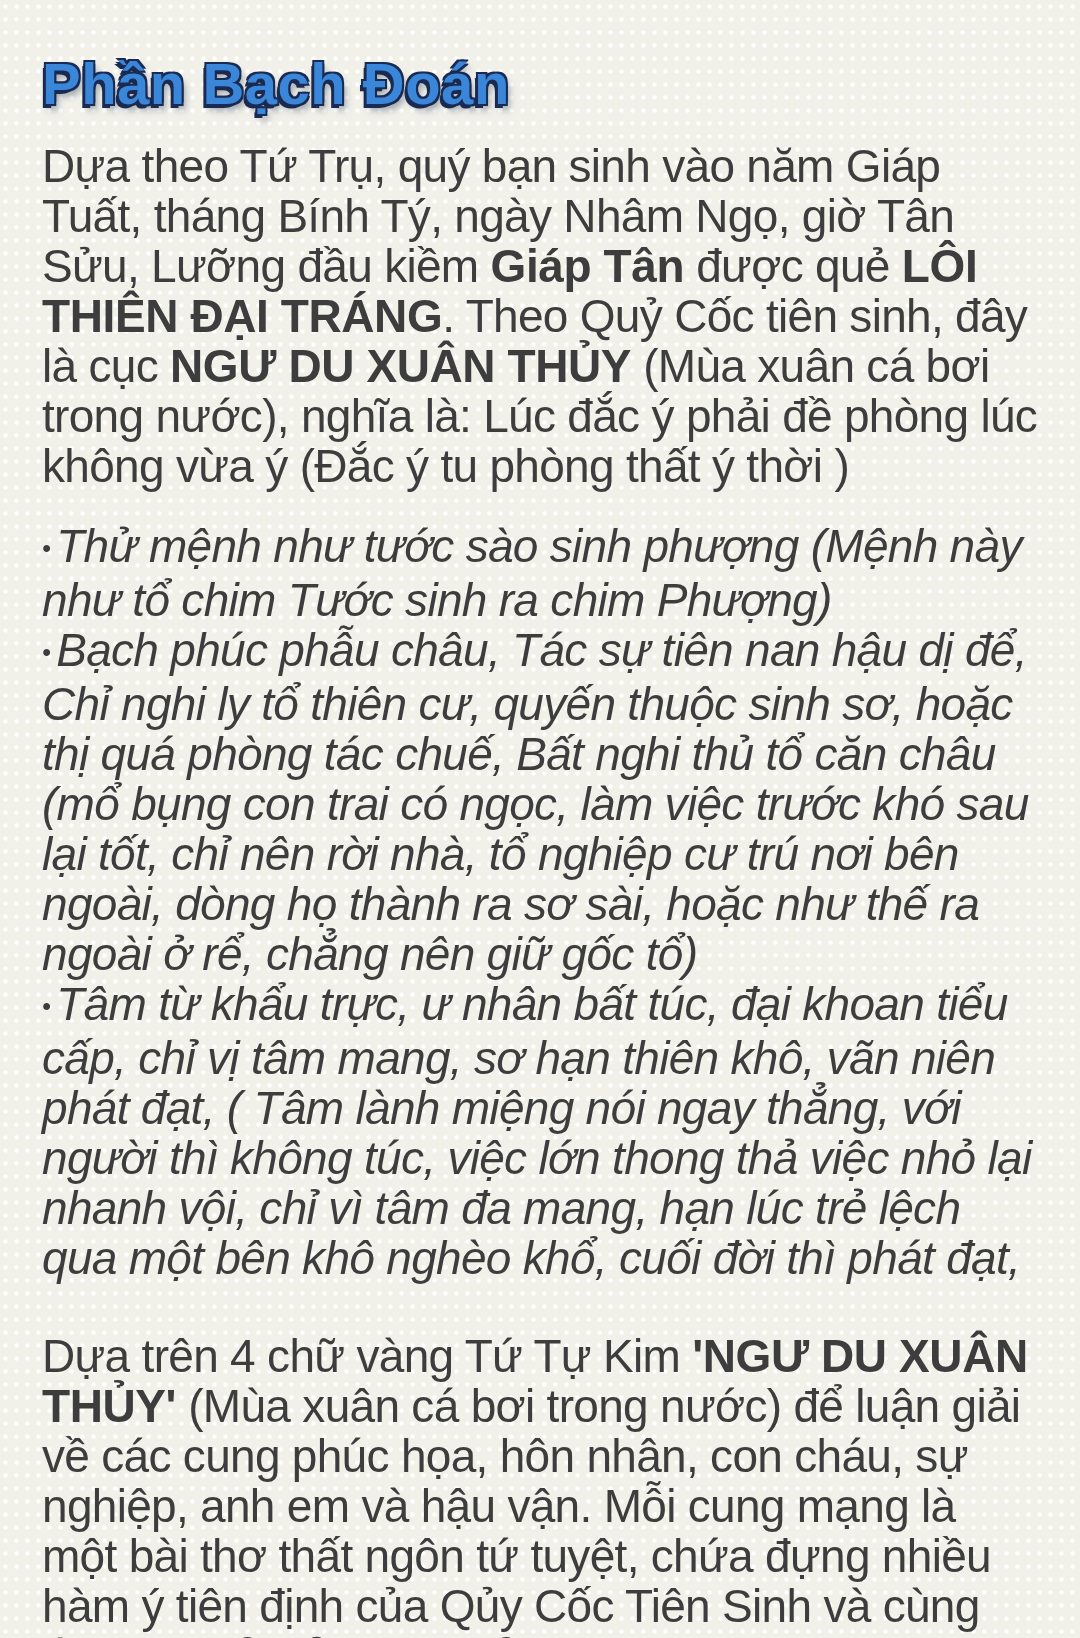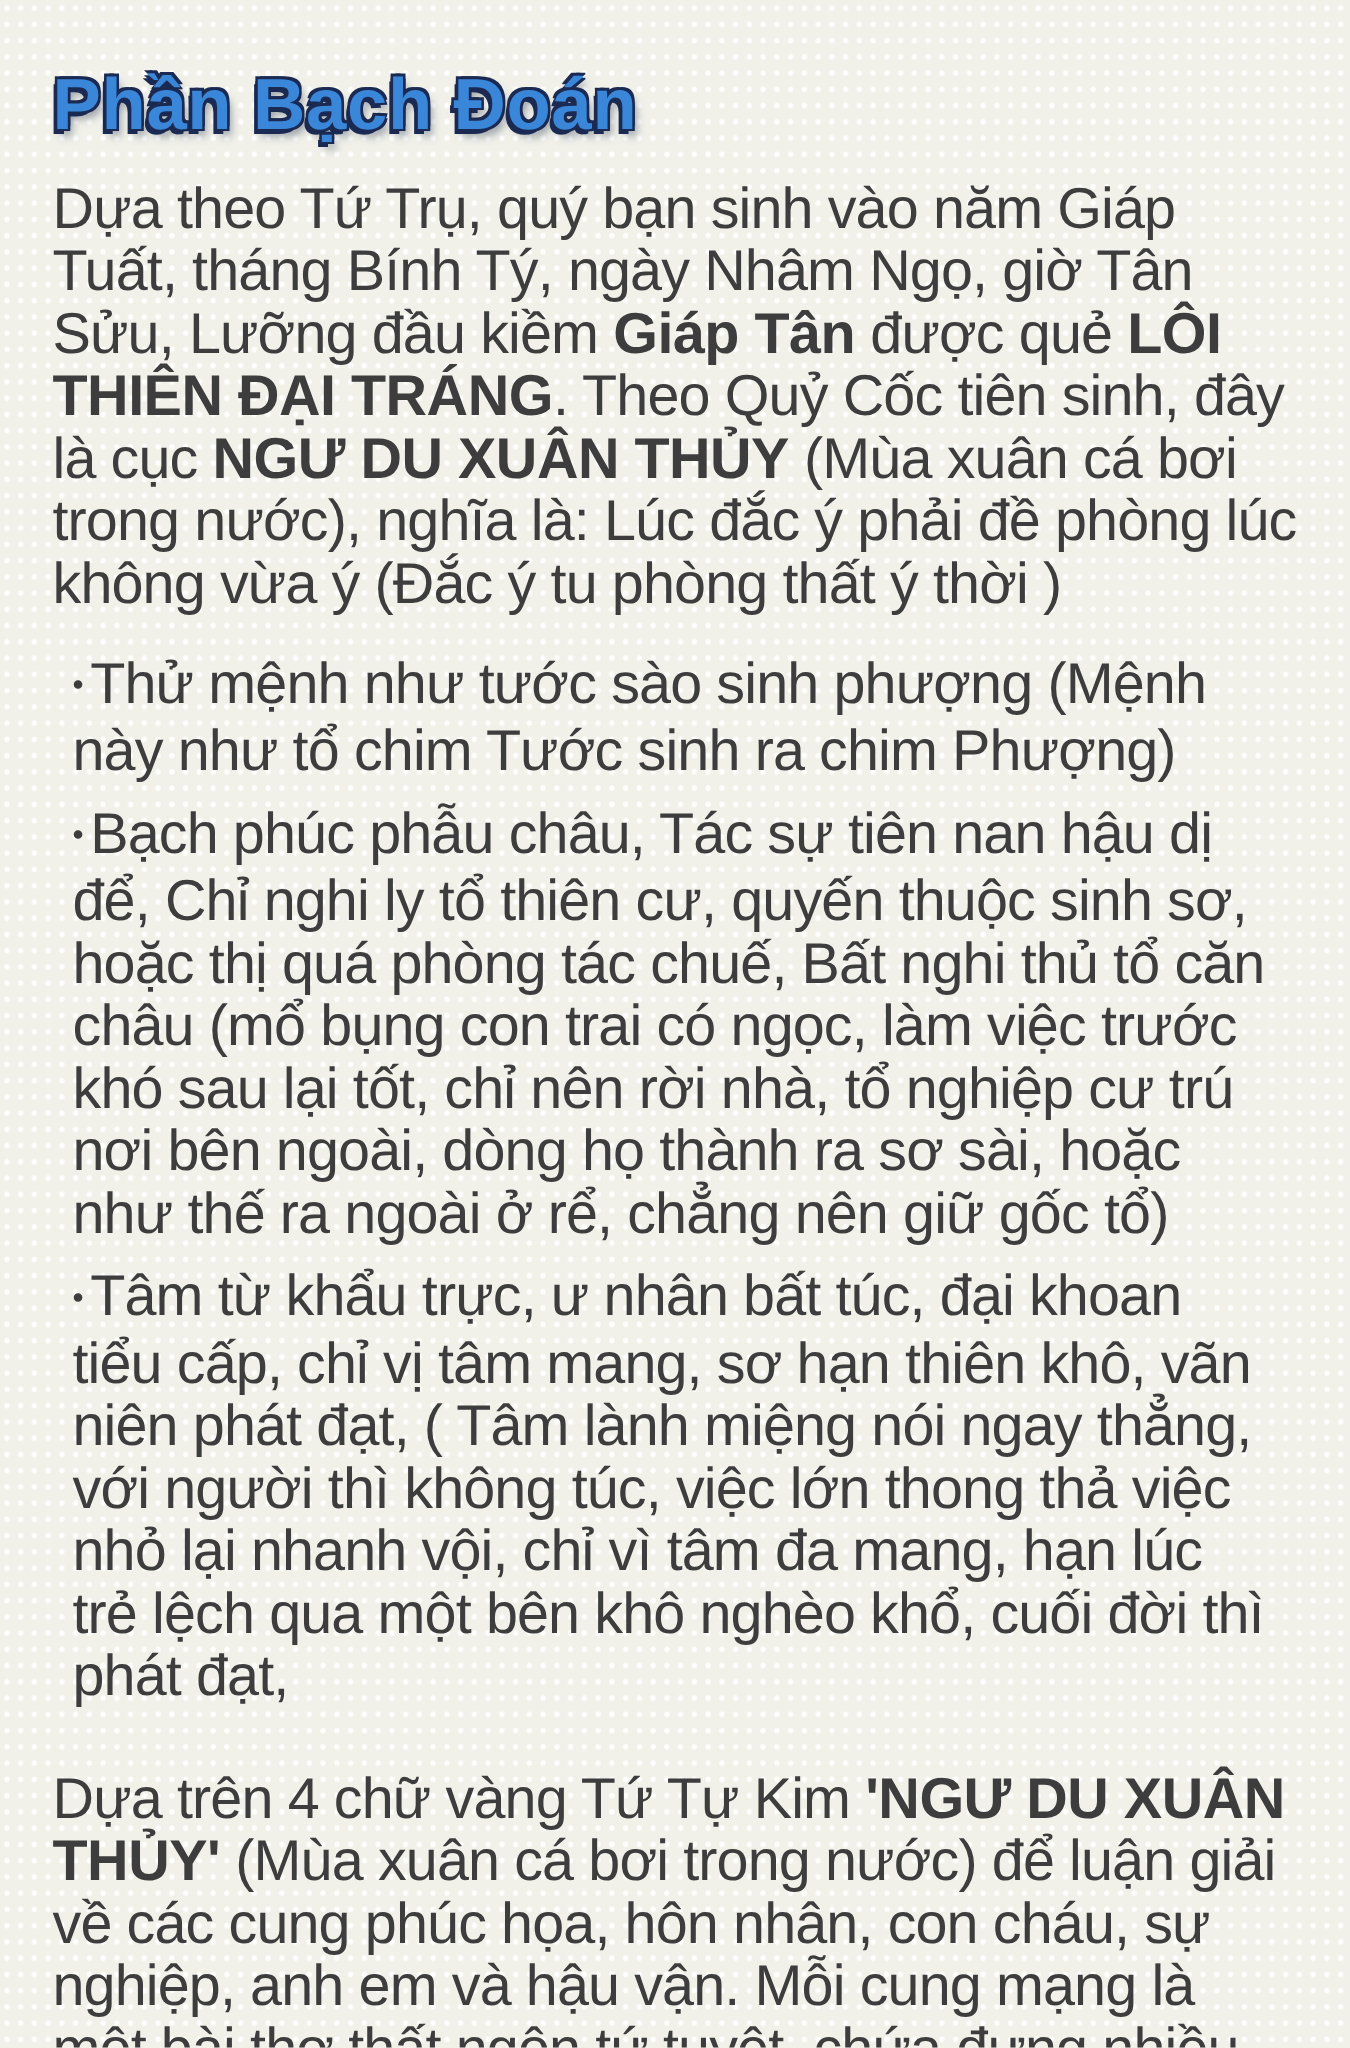--- a/index.html
+++ b/index.html
@@ -39,21 +39,22 @@
     font-size: 46px;
     line-height: 50px;
     letter-spacing: -0.7px;
     margin: 0 0 30px 0;
   }
   .para .bold {
     font-weight: 700;
     letter-spacing: -0.4px;
   }
   .bullet-item {
-    margin: 16px;
+    margin: 0;
+    font-style: italic;
   }
   .bullet-glyph {
     font-size: 0.55em;
     vertical-align: middle;
     position: relative;
     top: -2px;
     padding-right: 6px;
   }
   .closing {
     margin-top: 48px;

